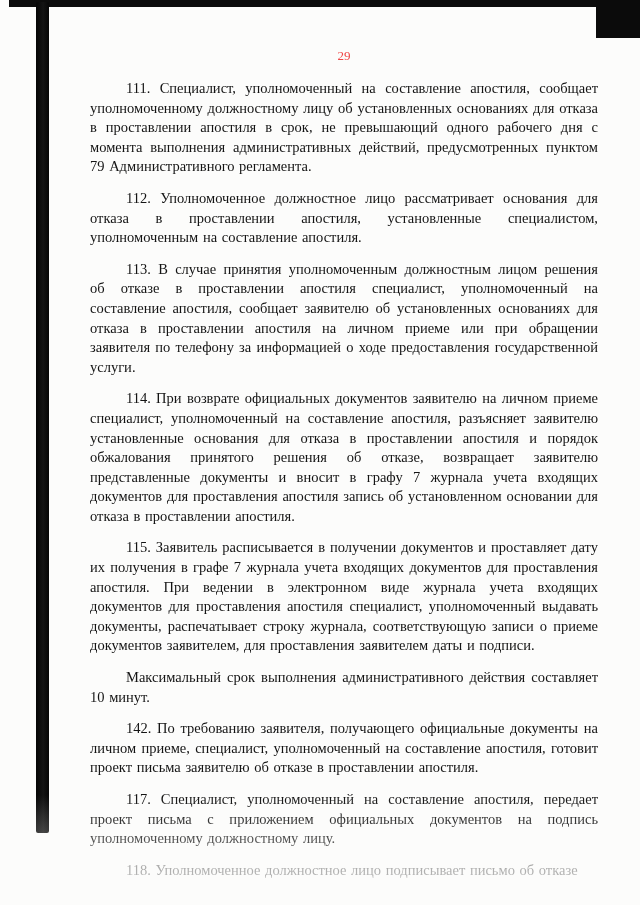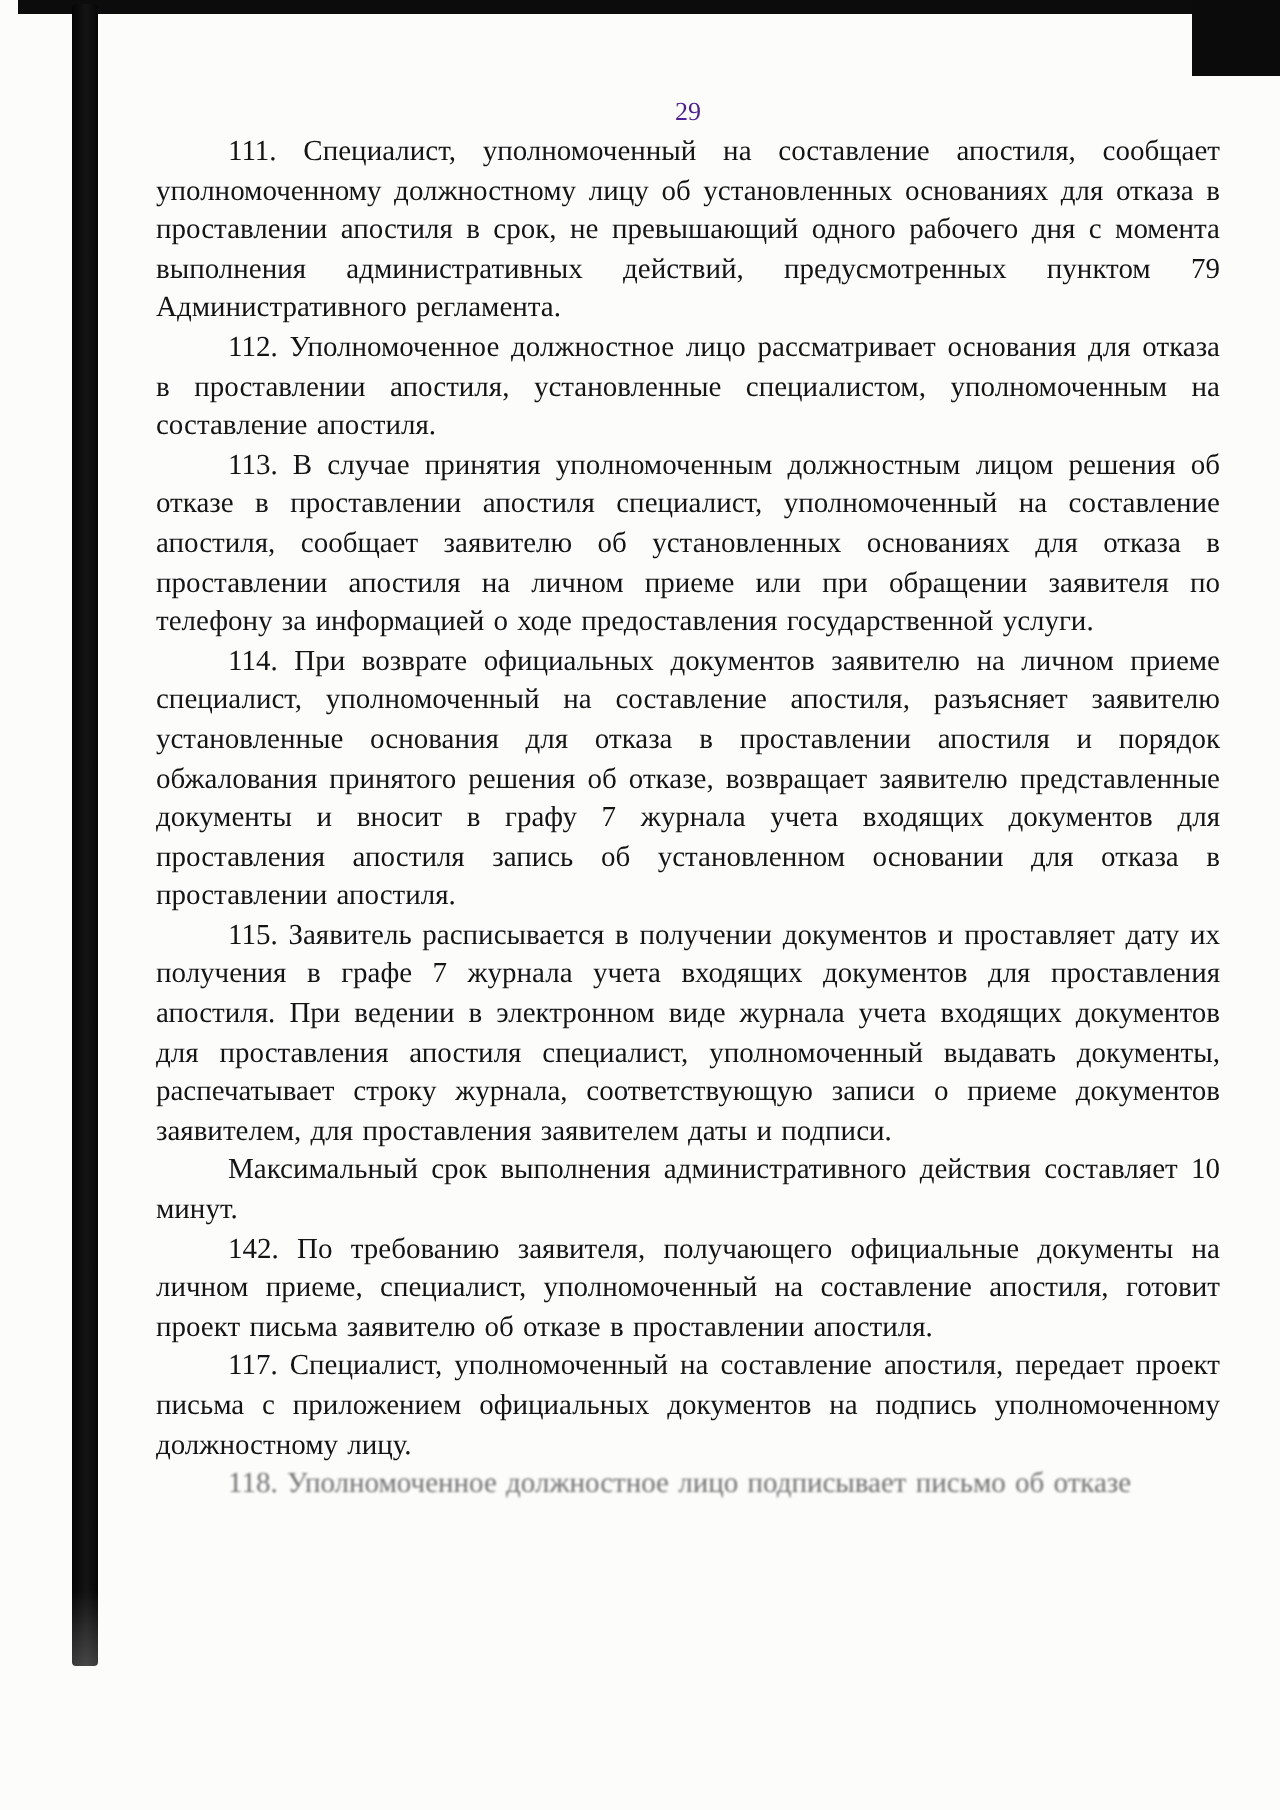--- a/index.html
+++ b/index.html
@@ -40,36 +40,36 @@
     background: linear-gradient(90deg, #050505 0%, #141414 55%, #060606 100%);
     border-radius: 2px;
   }
   .page-number {
     position: absolute;
     top: 48px;
     left: 78px;
     width: 532px;
     text-align: center;
     font-size: 13px;
-    color: #4c1d95;
+    color: #ef4444;
   }
   .text-block {
     position: absolute;
     top: 67px;
     left: 78px;
     width: 532px;
     font-size: 14.5px;
     line-height: 19.6px;
     color: #141414;
     text-align: justify;
     text-align-last: left;
     word-spacing: 1px;
   }
   .text-block p {
-    margin: 0;
+    margin: 12px;
     padding: 0;
     text-indent: 36px;
   }
   .text-block p.faded {
     color: #4d4d4d;
     filter: blur(0.6px);
     opacity: 0.8;
   }
   .fade-overlay {
     position: absolute;

